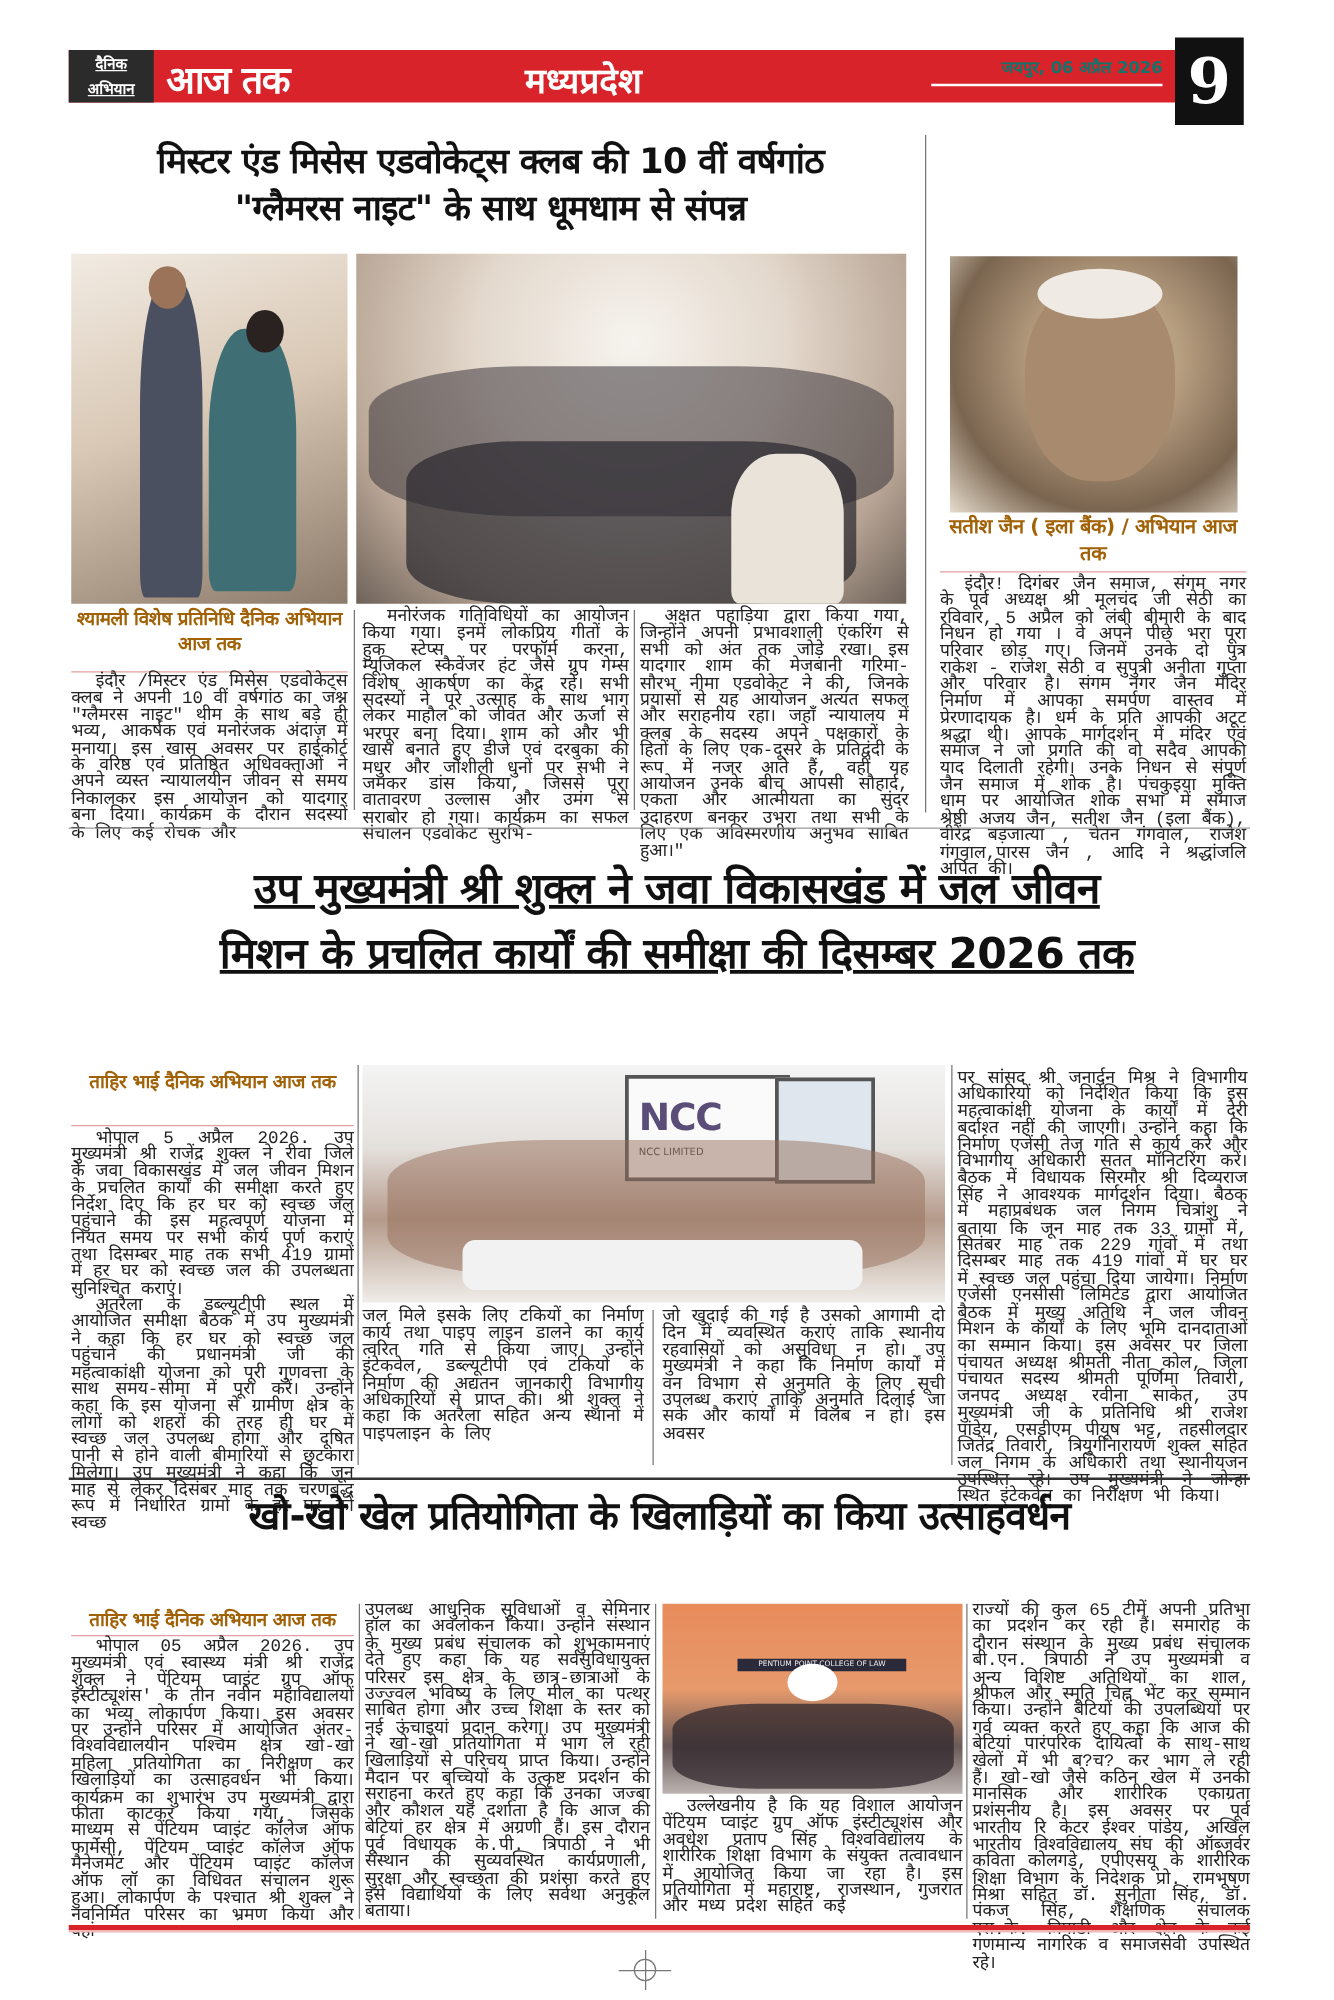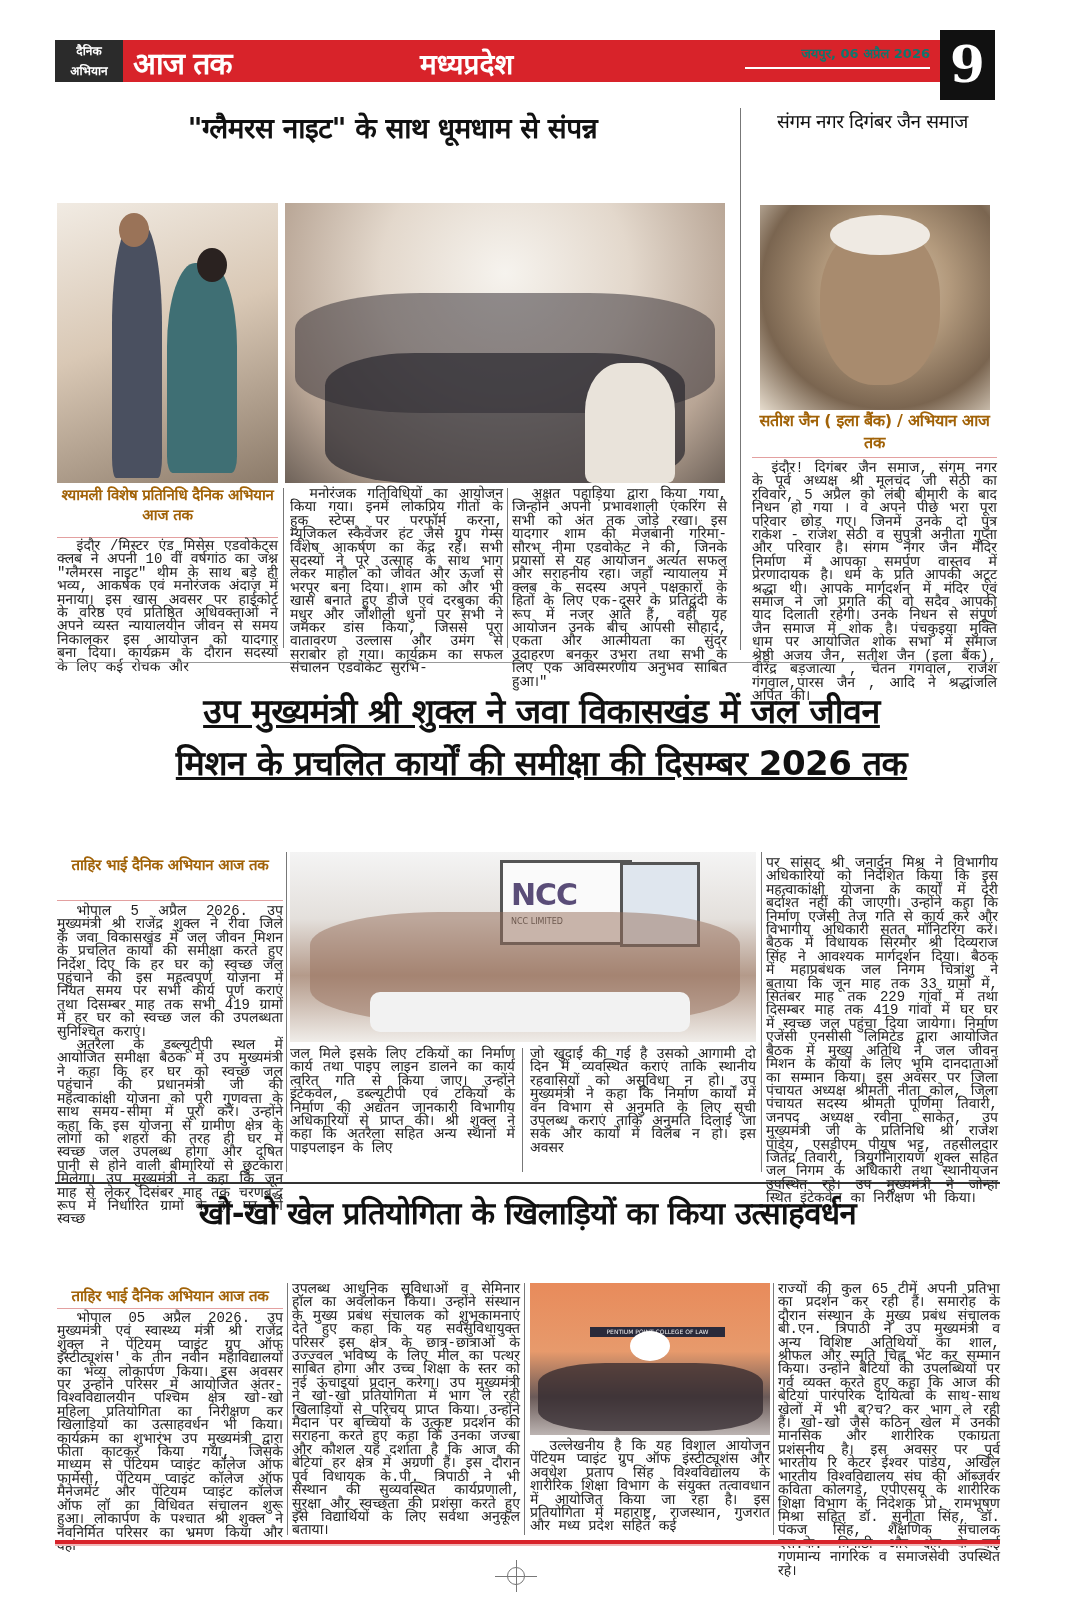--- a/index.html
+++ b/index.html
@@ -4,21 +4,21 @@
 <style>
   * { box-sizing: border-box; margin: 0; padding: 0; }
   html, body { width: 1067px; height: 1600px; background: #fff; overflow: hidden; }
   body { position: relative; font-family: "DejaVu Sans", sans-serif; color: #1a1a1a; }
 
   
   .masthead { position: absolute; left: 55px; top: 40px; width: 945px; height: 42px; }
   .mast-red { position: absolute; left: 0; top: 0; width: 885px; height: 42px; background: #d8232a; }
   .brand-box { position: absolute; left: 0; top: 0; width: 68px; height: 42px; background: #2b2b2b; color: #fff;
     font-size: 12px; font-weight: bold; line-height: 20px; text-align: center; padding-top: 1px; }
-  .brand-box span { display: block; }
+  .brand-box span { display: block; text-decoration: underline; }
   .brand-main { position: absolute; left: 78px; top: 2px; color: #fff; font-size: 30px; font-weight: bold; letter-spacing: -1px; }
   .section-title { position: absolute; left: 365px; top: 4px; color: #fff; font-size: 28px; font-weight: bold; }
   .dateline { position: absolute; left: 690px; top: 4px; width: 185px; text-align: right; color: #0f766e; font-size: 13px; font-weight: bold; }
   .dateline-rule { position: absolute; left: 690px; top: 27px; width: 185px; height: 2px; background: #fff; }
   .page-no { position: absolute; left: 885px; top: -10px; width: 55px; height: 70px; background: #111; color: #fff;
     font-family: "DejaVu Serif", serif; font-size: 50px; font-weight: bold; text-align: center; line-height: 70px; }
 
   
   .hl { position: absolute; font-weight: bold; text-align: center; color: #111; letter-spacing: -0.5px; }
   .hl1 { left: 55px; top: 110px; width: 675px; font-size: 28px; line-height: 38px; }
@@ -88,20 +88,21 @@
     <span>अभियान</span>
   </div>
   <div class="brand-main">आज तक</div>
   <div class="section-title">मध्यप्रदेश</div>
   <div class="dateline">जयपुर, 06 अप्रैल 2026</div>
   <div class="dateline-rule"></div>
   <div class="page-no">9</div>
 </header>
 
 <h1 class="hl hl1">
+  <div>मिस्टर एंड मिसेस एडवोकेट्स क्लब की 10 वीं वर्षगांठ</div>
   <div>"ग्लैमरस नाइट" के साथ धूमधाम से संपन्न</div>
 </h1>
 
 <div class="photo ph-couple">
   <div class="fig" style="left:55px;top:20px;width:50px;height:255px;background:#4a5060;"></div>
   <div class="fig" style="left:62px;top:10px;width:30px;height:34px;background:#9a7358;border-radius:50%;"></div>
   <div class="fig" style="left:110px;top:60px;width:70px;height:210px;background:#3f6f74;"></div>
   <div class="fig" style="left:140px;top:45px;width:30px;height:34px;background:#2a2220;border-radius:50%;"></div>
 </div>
 
@@ -122,21 +123,20 @@
   </div>
 <div class="col c3">
     <p>अक्षत पहाड़िया द्वारा किया गया, जिन्होंने अपनी प्रभावशाली एंकरिंग से सभी को अंत तक जोड़े रखा। इस यादगार शाम की मेजबानी गरिमा- सौरभ नीमा एडवोकेट ने की, जिनके प्रयासों से यह आयोजन अत्यंत सफल और सराहनीय रहा। जहाँ न्यायालय में क्लब के सदस्य अपने पक्षकारों के हितों के लिए एक-दूसरे के प्रतिद्वंदी के रूप में नजर आते हैं, वहीं यह आयोजन उनके बीच आपसी सौहार्द, एकता और आत्मीयता का सुंदर उदाहरण बनकर उभरा तथा सभी के लिए एक अविस्मरणीय अनुभव साबित हुआ।"</p>
   </div>
 
 <div class="vrule" style="left:283px;top:488px;height:160px;"></div>
 <div class="vrule" style="left:507px;top:488px;height:160px;"></div>
 <div class="vrule" style="left:740px;top:108px;height:542px;"></div>
 
 <h2 class="hl hl-side">
-  <div>संगम नगर दिगंबर जैन समाज</div>
 </h2>
 <div class="photo ph-portrait">
   <div class="fig" style="left:60px;top:20px;width:120px;height:160px;background:#a88b6e;border-radius:45%;"></div>
   <div class="fig" style="left:70px;top:10px;width:100px;height:40px;background:#efeae3;border-radius:50%;"></div>
 </div>
 <div class="byline by2">सतीश जैन ( इला बैंक) / अभियान आज तक</div>
 <div class="by-rule" style="left:752px;top:457px;width:245px;"></div>
 <div class="col c4">
     <p>इंदौर! दिगंबर जैन समाज, संगम नगर के पूर्व अध्यक्ष श्री मूलचंद जी सेठी का रविवार, 5 अप्रैल को लंबी बीमारी के बाद निधन हो गया । वे अपने पीछे भरा पूरा परिवार छोड़ गए। जिनमें उनके दो पुत्र राकेश - राजेश सेठी व सुपुत्री अनीता गुप्ता और परिवार है। संगम नगर जैन मंदिर निर्माण में आपका समर्पण वास्तव में प्रेरणादायक है। धर्म के प्रति आपकी अटूट श्रद्धा थी। आपके मार्गदर्शन में मंदिर एवं समाज ने जो प्रगति की वो सदैव आपकी याद दिलाती रहेगी। उनके निधन से संपूर्ण जैन समाज में शोक है। पंचकुइया मुक्ति धाम पर आयोजित शोक सभा में समाज श्रेष्ठी अजय जैन, सतीश जैन (इला बैंक), वीरेंद्र बड़जात्या , चेतन गंगवाल, राजेश गंगवाल,पारस जैन , आदि ने श्रद्धांजलि अर्पित की।</p>
   </div>

